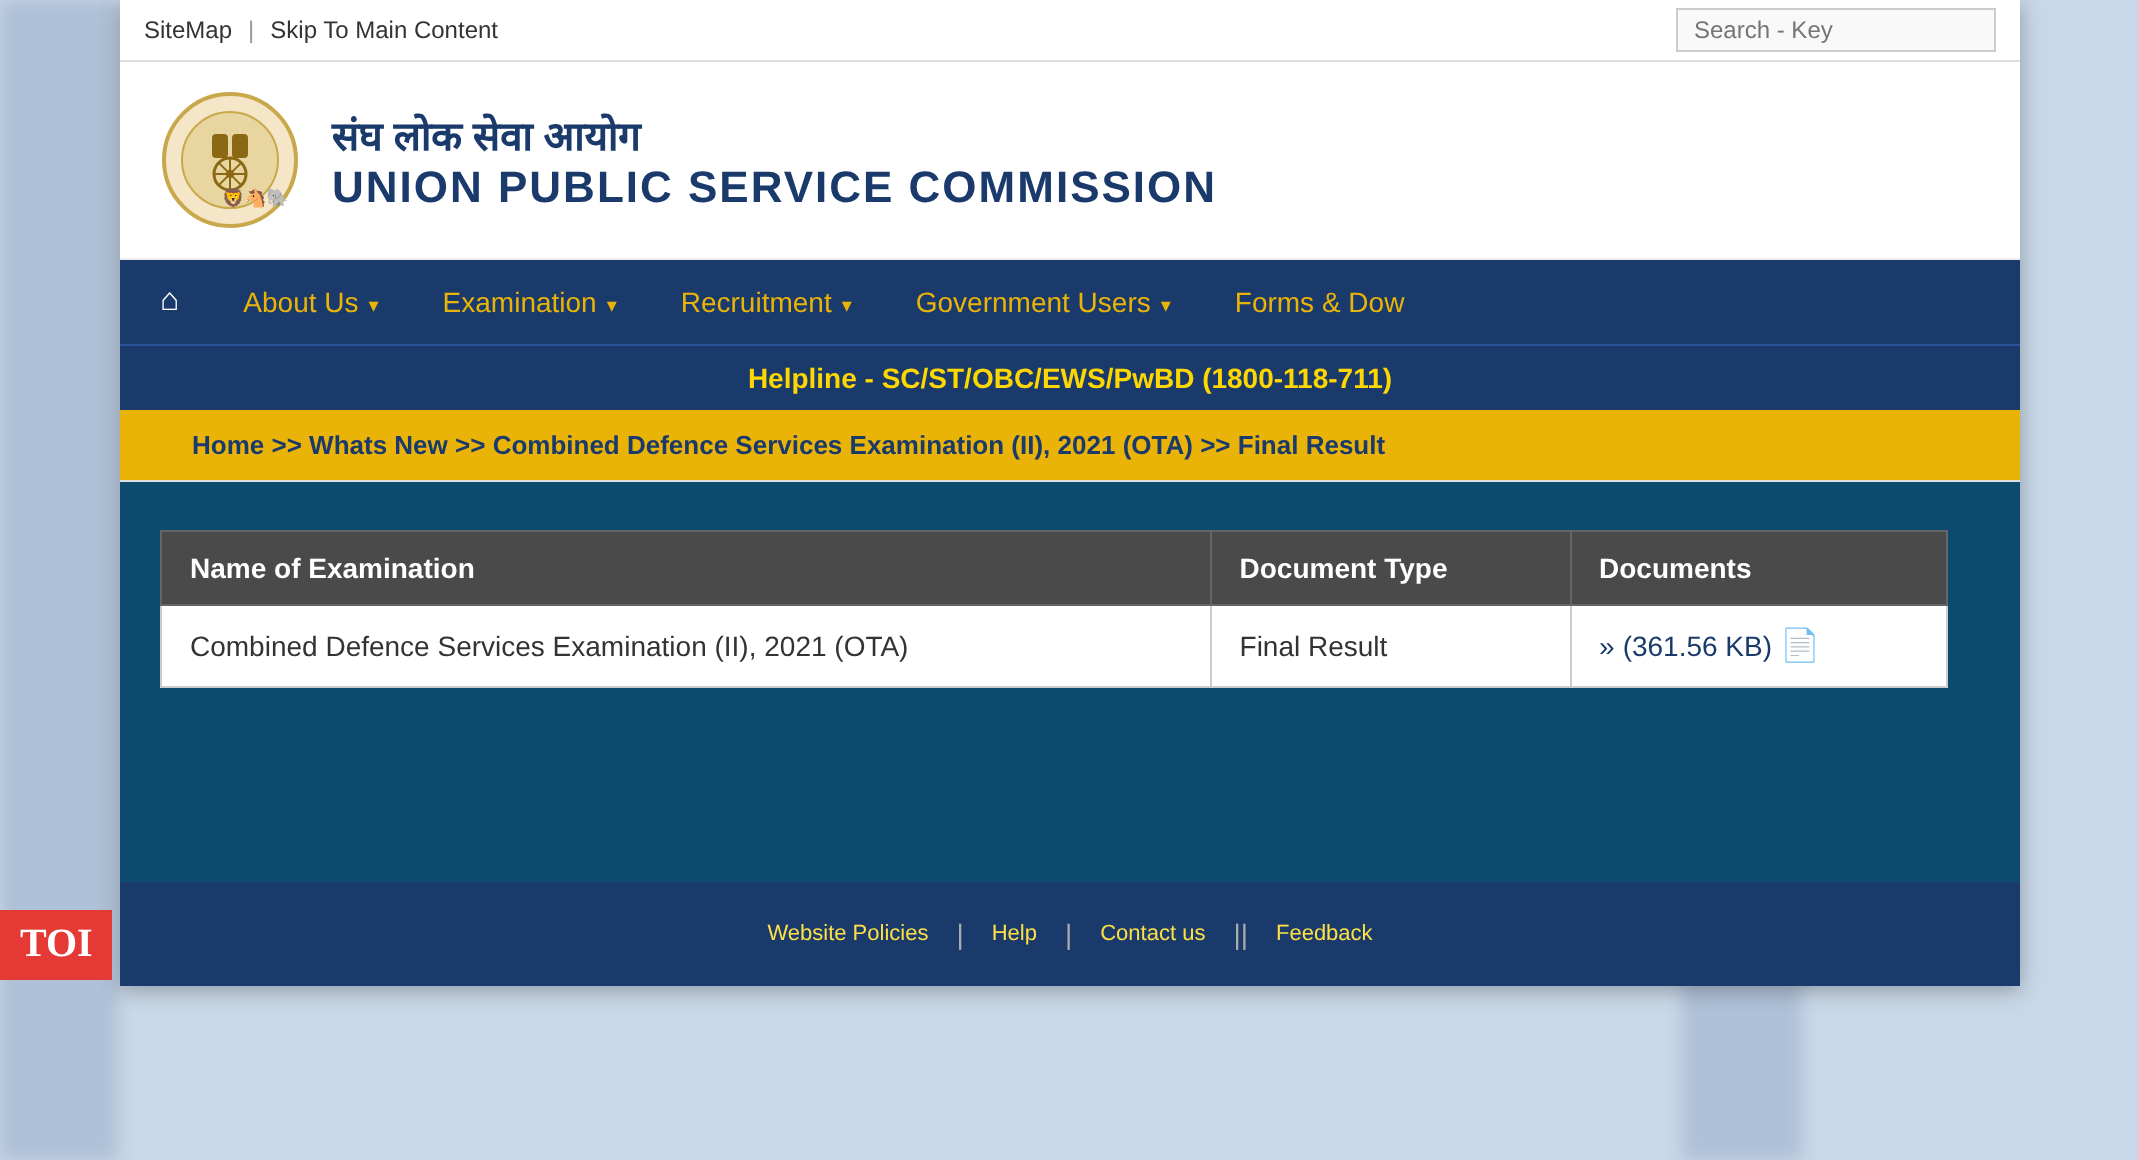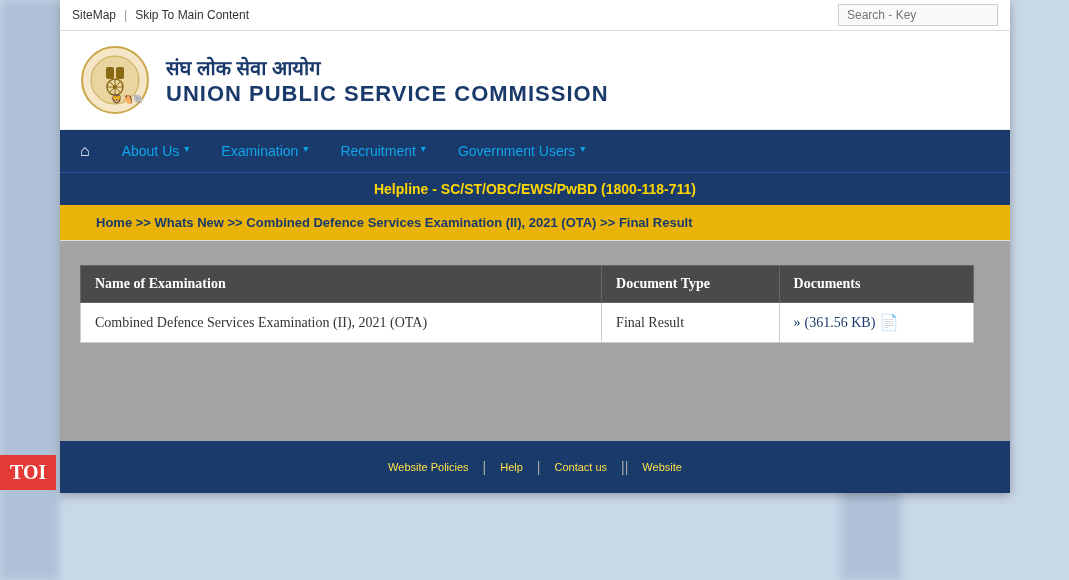--- a/index.html
+++ b/index.html
@@ -66,26 +66,26 @@
     }
 
     
     .main-nav {
       background: #1a3a6b;
       display: flex;
       align-items: center;
       padding: 0 4px;
     }
     .nav-item {
-      color: #0ea5e9;
+      color: #eab308;
       font-size: 14px;
       padding: 12px 16px;
       cursor: pointer;
       display: flex;
-      align-items: flex-start;
+      align-items: flex-end;
       gap: 5px;
       white-space: nowrap;
     }
     .nav-home {
       padding: 12px 16px;
       color: #fff;
       font-size: 16px;
       cursor: pointer;
     }
     .chevron { font-size: 10px; }
@@ -107,24 +107,23 @@
       padding: 10px 36px;
       font-size: 13px;
       color: #1a3a6b;
       border-bottom: 1px solid #e0e0e0;
       font-weight: bold;
     }
     .breadcrumb-bar a { color: #1a3a6b; text-decoration: none; }
 
     
     .content-area {
-      background: #a3a3a3;
+      background: #0c4a6e;
       padding: 20px 36px 30px 20px;
       min-height: 200px;
-      font-family: Liberation Serif, serif;
     }
 
     
     .result-table {
       width: 100%;
       border-collapse: collapse;
       margin-top: 4px;
       font-size: 14px;
     }
     .result-table th {
@@ -283,20 +282,23 @@
         <span>Examination</span>
         <span class="chevron">▾</span>
       </div>
       <div class="nav-item">
         <span>Recruitment</span>
         <span class="chevron">▾</span>
       </div>
       <div class="nav-item">
         <span>Government Users</span>
         <span class="chevron">▾</span>
+      </div>
+      <div class="nav-item">
+        <span>Forms &amp; Dow</span>
       </div>
     </nav>
 
     <div class="helpline-bar">
       <span>Helpline - SC/ST/OBC/EWS/PwBD (1800-118-711)</span>
     </div>
 
     <div class="breadcrumb-bar">
       <a>Home</a>
       <span> &gt;&gt; </span>
@@ -334,20 +336,20 @@
 
     <div class="footer">
       <div class="footer-links">
         <a class="footer-link">Website Policies</a>
         <span class="footer-sep">|</span>
         <a class="footer-link">Help</a>
         <span class="footer-sep">|</span>
         <a class="footer-link">Contact us</a>
         <span class="footer-sep">|</span>
         <span class="footer-sep">|</span>
-        <a class="footer-link">Website</a>
+        <a class="footer-link">Feedback</a>
       </div>
     </div>
 
   </div>
 
   <div class="toi-badge">TOI</div>
 </div>
 
 </body></html>

